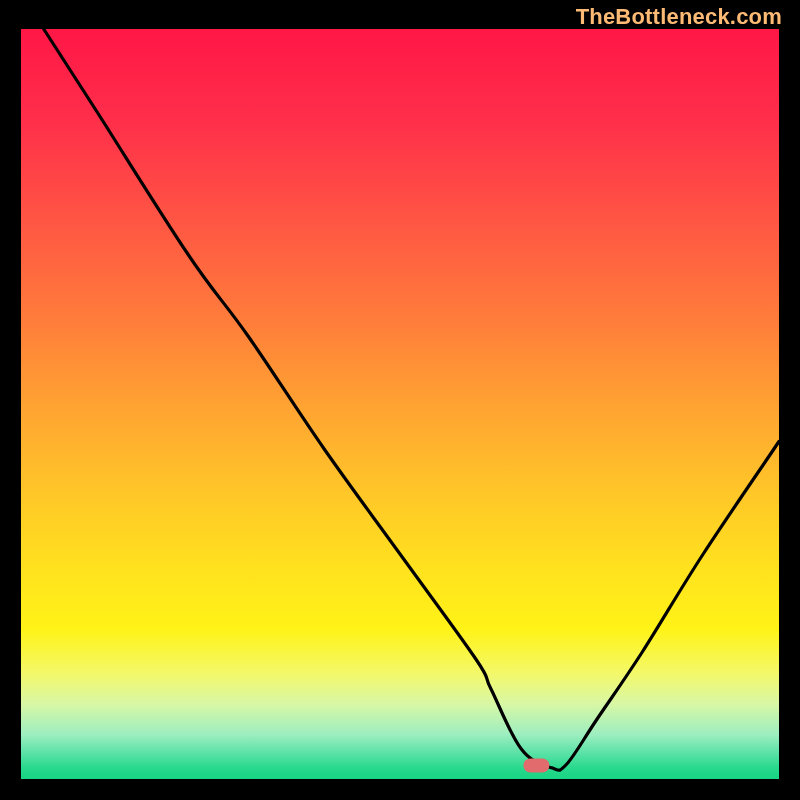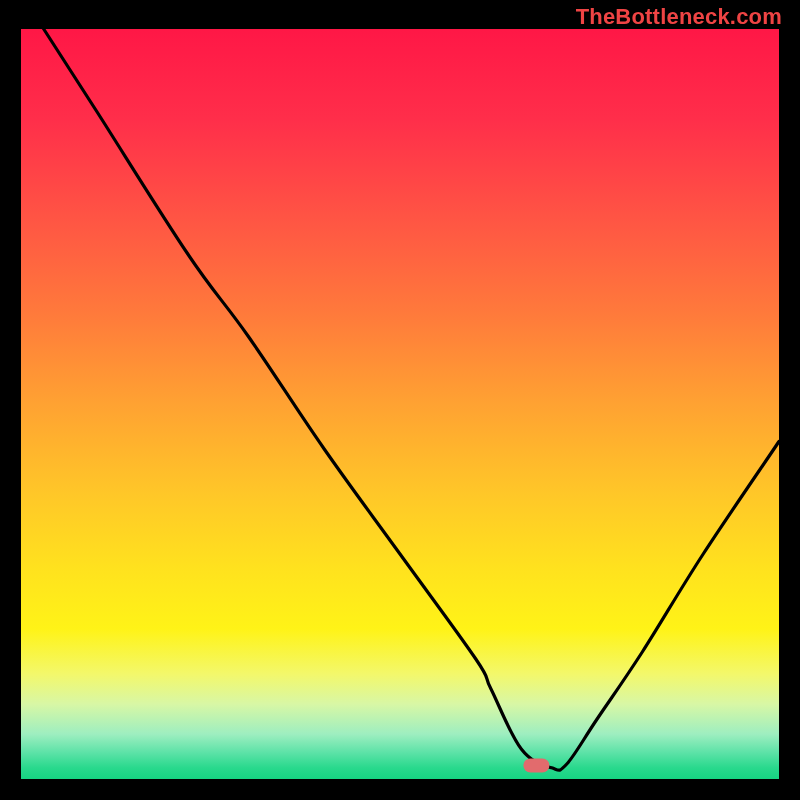--- a/index.html
+++ b/index.html
@@ -14,21 +14,21 @@
   .frame {
     position: relative;
     width: 800px;
     height: 800px;
     background: #000000;
   }
   .watermark {
     position: absolute;
     top: 4px;
     right: 18px;
-    color: #ef4444;
+    color: #fdba74;
     font-size: 22px;
     font-weight: 600;
     letter-spacing: 0.2px;
     user-select: none;
   }
   svg.plot {
     position: absolute;
     top: 0;
     left: 0;
   }

